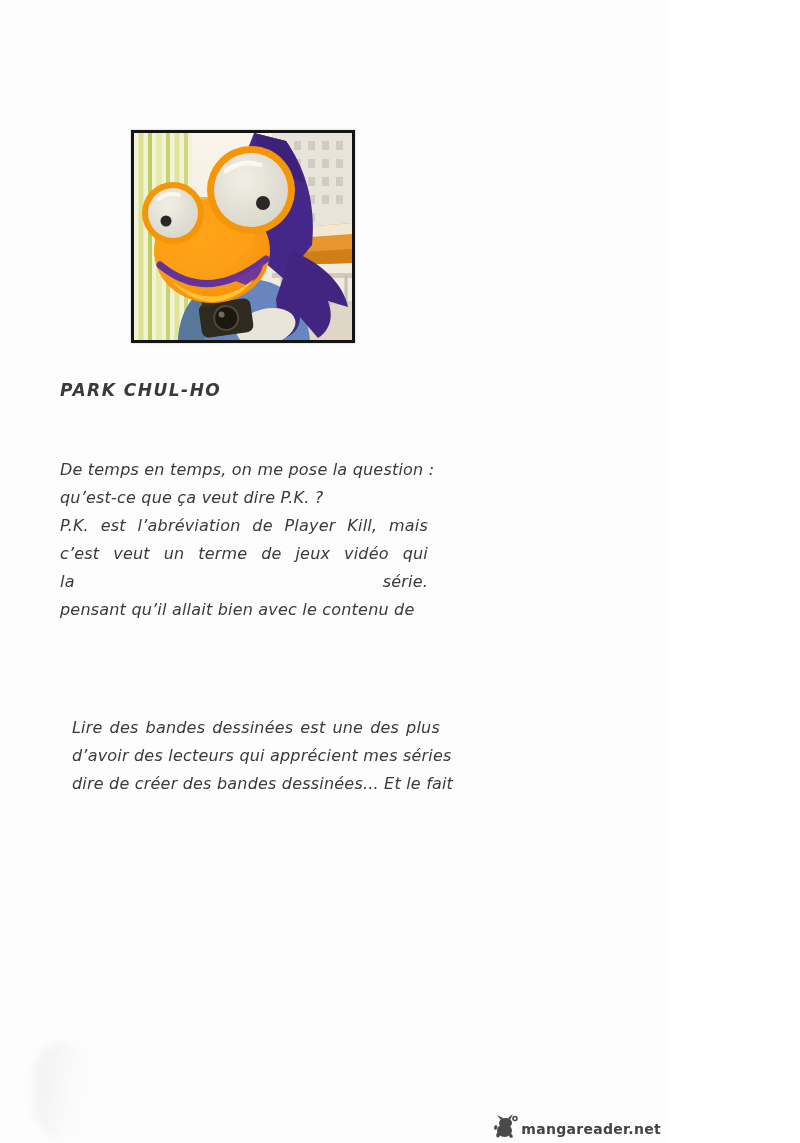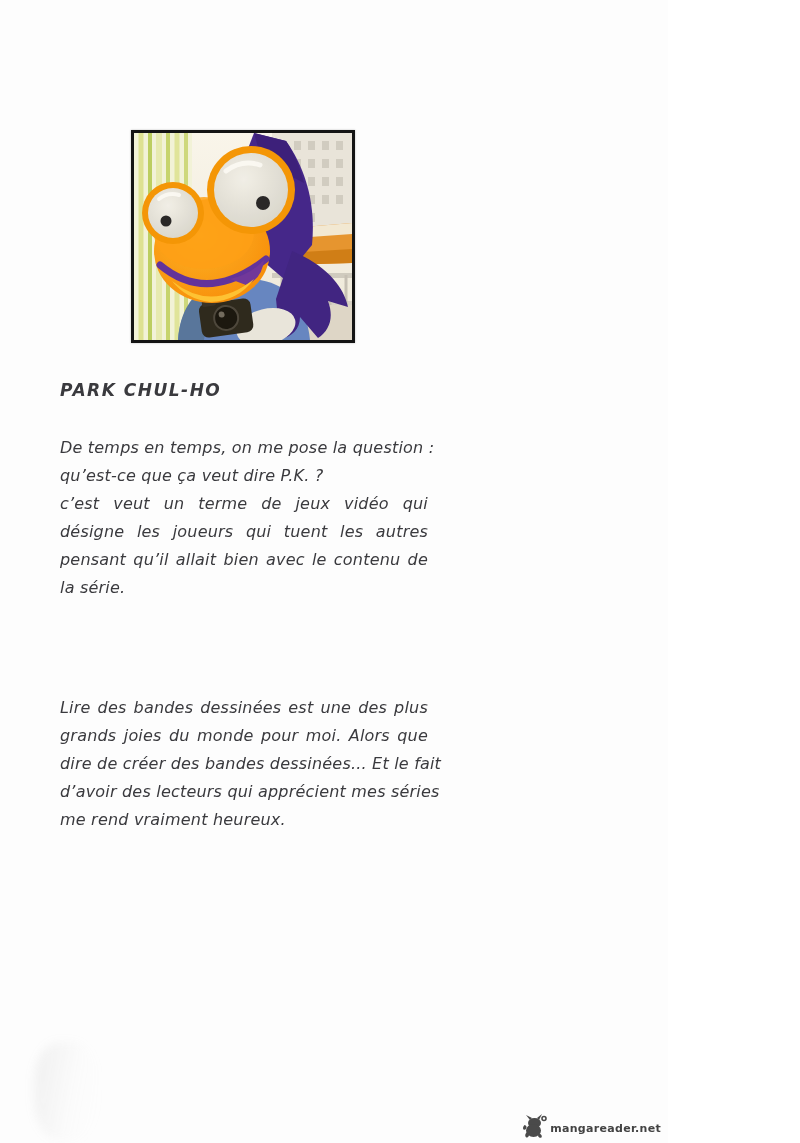--- a/index.html
+++ b/index.html
@@ -46,22 +46,22 @@
   
   .textblock {
     position: absolute;
     left: 60px;
     width: 368px;
     color: #3a3a3e;
     font-size: 16px;
     font-style: italic;
     letter-spacing: 0.2px;
   }
-  .block1 { top: 434px; }
-  .block2 { top: 694px; }
+  .block1 { top: 456px; }
+  .block2 { top: 714px; margin-left: 12px; }
   .para .line {
     height: 28px;
     line-height: 28px;
     text-align: justify;
     text-align-last: justify;
     white-space: nowrap;
   }
   .para .line:last-child {
     text-align: left;
     text-align-last: left;
@@ -82,21 +82,21 @@
   
   .watermark {
     position: absolute;
     right: 7px;
     bottom: 4px;
     display: flex;
     align-items: flex-end;
     gap: 3px;
   }
   .watermark .site {
-    font-size: 11px;
+    font-size: 14px;
     font-weight: bold;
     letter-spacing: 0.3px;
     color: #434343;
     line-height: 20px;
   }
 </style>
 </head>
 <body>
 
 <div class="scan">
@@ -214,34 +214,32 @@
   </figure>
 
   <h1 class="author">PARK CHUL-HO</h1>
 
   <div class="textblock block1">
     <div class="para">
       <div class="line">De temps en temps, on me pose la question :</div>
       <div class="line">qu’est-ce que ça veut dire P.K. ?</div>
     </div>
     <div class="para">
+      <div class="line">P.K. est l’abréviation de Player Kill, mais</div>
       <div class="line">c’est veut un terme de jeux vidéo qui</div>
-      <div class="line">désigne les joueurs qui tuent les autres</div>
+      <div class="line">la série.</div>
       <div class="line">pensant qu’il allait bien avec le contenu de</div>
-      <div class="line">la série.</div>
     </div>
   </div>
 
   <div class="textblock block2">
     <div class="para">
       <div class="line">Lire des bandes dessinées est une des plus</div>
-      <div class="line">grands joies du monde pour moi. Alors que</div>
+      <div class="line">d’avoir des lecteurs qui apprécient mes séries</div>
       <div class="line">dire de créer des bandes dessinées... Et le fait</div>
-      <div class="line">d’avoir des lecteurs qui apprécient mes séries</div>
-      <div class="line">me rend vraiment heureux.</div>
     </div>
   </div>
 
   <div class="smudge"></div>
 
   <div class="watermark">
     <svg width="27" height="25" viewBox="0 0 27 25">
       <g fill="#4a4a4a">
         <path d="M10,6 L6,1 L12,4 Z"></path>
         <path d="M17,4 L22,0 L19,6 Z"></path>

